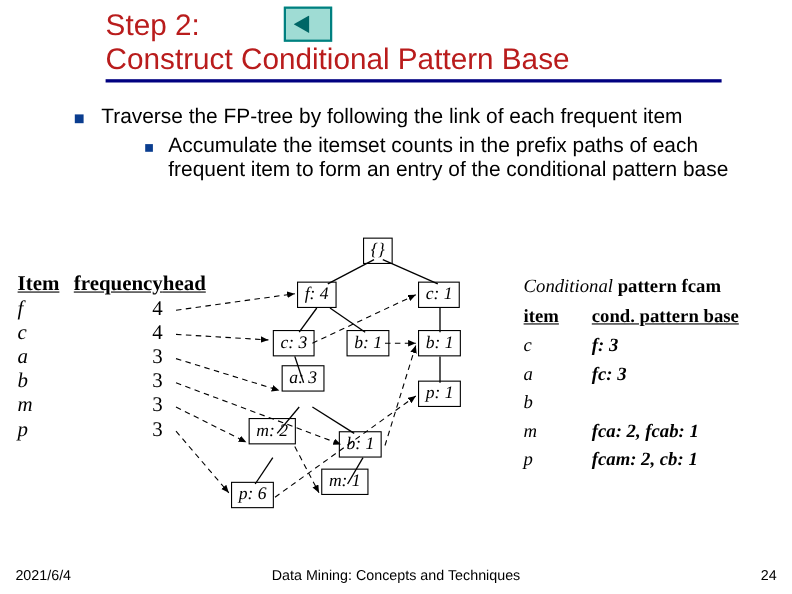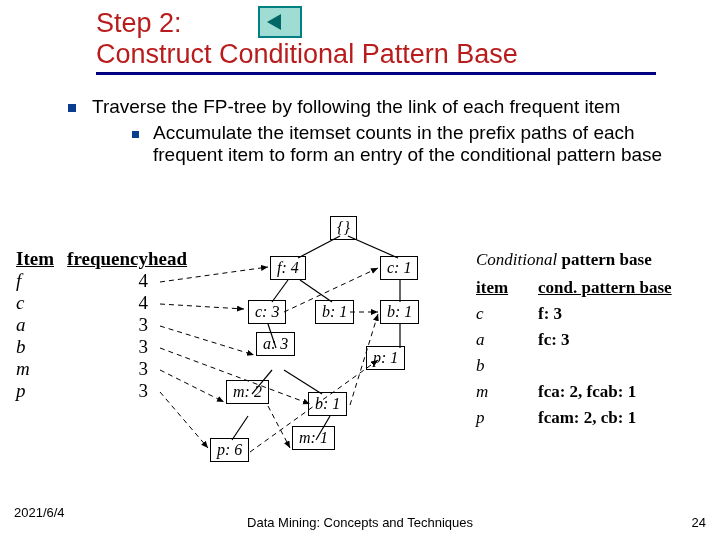--- a/index.html
+++ b/index.html
@@ -22,23 +22,23 @@
 .item-table .c2{width:86px;text-align:right}
 .item-table .hdr{text-decoration:underline;font-weight:bold}
 .item-table .hdr .c1,.item-table .hdr .c2,.item-table .hdr .c3{font-style:normal}
 .tree{position:absolute;left:210px;top:216px;width:260px;height:300px}
 .node{position:absolute;border:1px solid #000;background:#fff;padding:2px 6px;font-size:16px;font-style:italic;white-space:nowrap}
 .cpb{position:absolute;left:476px;top:250px;width:232px;font-size:17px}
 .cpb-title{font-style:italic;margin-bottom:8px;font-size:17px}
 .cpb-title .b{font-weight:bold;font-style:normal}
 .cpb .row{display:flex;margin-bottom:6px}
 .cpb .cc1{width:62px;font-style:italic}
-.cpb .cc2{font-weight:bold}
+.cpb .cc2{font-style:italic;font-weight:bold}
 .cpb .hdr2 .cc1,.cpb .hdr2 .cc2{font-weight:bold;font-style:normal;text-decoration:underline}
-.footer-date{position:absolute;left:14px;bottom:20px;font-size:13px;font-family:Arial,sans-serif}
+.footer-date{position:absolute;left:14px;bottom:10px;font-size:13px;font-family:Arial,sans-serif}
 .footer-center{position:absolute;left:0;right:0;bottom:10px;text-align:center;font-size:13px;font-family:Arial,sans-serif}
 .footer-num{position:absolute;right:14px;bottom:10px;font-size:13px;font-family:Arial,sans-serif}
 svg.overlay{position:absolute;left:0;top:0;pointer-events:none}
 </style>
 </head>
 <body>
 <div class="slide">
 
 <div class="title-block">
   <div class="title-line">Step 2:</div>
@@ -99,21 +99,21 @@
 </div>
 
 <div class="tree">
   <div class="node" style="left:120px;top:0">{}</div>
   <div class="node" style="left:60px;top:40px">f: 4</div>
   <div class="node" style="left:170px;top:40px">c: 1</div>
   <div class="node" style="left:38px;top:84px">c: 3</div>
   <div class="node" style="left:105px;top:84px">b: 1</div>
   <div class="node" style="left:170px;top:84px">b: 1</div>
   <div class="node" style="left:46px;top:116px">a: 3</div>
-  <div class="node" style="left:156px;top:130px">p: 1</div>
+  <div class="node" style="left:170px;top:130px">p: 1</div>
   <div class="node" style="left:16px;top:164px">m: 2</div>
   <div class="node" style="left:98px;top:176px">b: 1</div>
   <div class="node" style="left:0px;top:222px">p: 6</div>
   <div class="node" style="left:82px;top:210px">m: 1</div>
 </div>
 
 <svg class="overlay" width="720" height="540">
   <defs>
     <marker id="ah" markerWidth="8" markerHeight="8" refX="7" refY="3" orient="auto">
           <path d="M0,0 L7,3 L0,6 z" fill="#000"></path>
@@ -141,21 +141,21 @@
     <line x1="350" y1="405" x2="378" y2="314"></line>
     <line x1="350" y1="312" x2="378" y2="312"></line>
     <line x1="160" y1="370" x2="224" y2="402"></line>
     <line x1="268" y1="406" x2="290" y2="448"></line>
     <line x1="160" y1="392" x2="208" y2="448"></line>
     <line x1="250" y1="452" x2="378" y2="360"></line>
   </g>
 </svg>
 
 <div class="cpb">
-  <div class="cpb-title"><span>Conditional</span><span class="b"> pattern base</span></div>
+  <div class="cpb-title"><span>Conditional</span><span class="b"> pattern fcam</span></div>
   <div class="row hdr2">
         <div class="cc1">item</div>
         <div class="cc2">cond. pattern base</div>
       </div>
   <div class="row">
         <div class="cc1">c</div>
         <div class="cc2">f: 3</div>
       </div>
   <div class="row">
         <div class="cc1">a</div>

